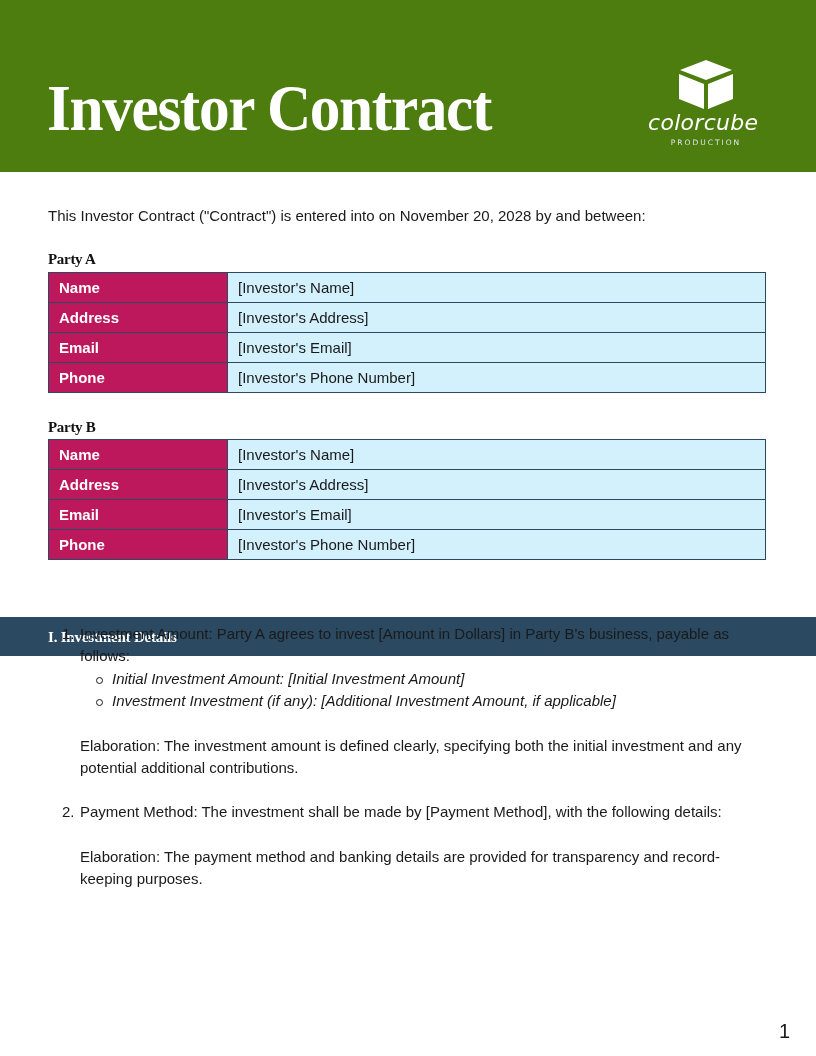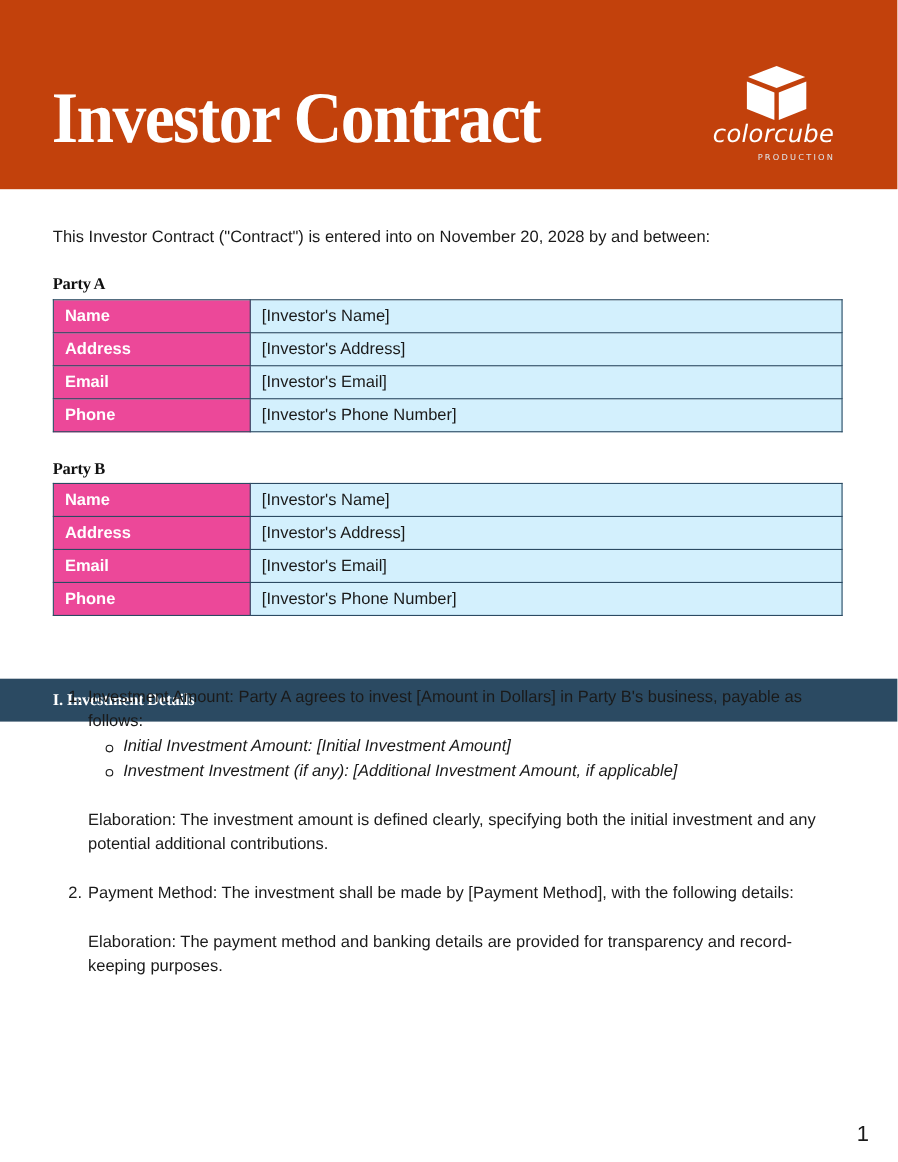--- a/index.html
+++ b/index.html
@@ -1,39 +1,39 @@
 <!DOCTYPE html>
 <html><head>
   <meta charset="utf-8">
   <style>
     * { box-sizing: border-box; margin: 0; padding: 0; }
     html, body { width: 816px; height: 1056px; background: #ffffff; overflow: hidden; }
     body { position: relative; font-family: "Liberation Sans", "DejaVu Sans", sans-serif; color: #1a1a1a; }
 
     .header {
       position: absolute; left: 0; top: 0; width: 816px; height: 172px;
-      background: #c2410c;
+      background: #4d7c0f;
     }
     .title {
       position: absolute; left: 47px; top: 70px;
       font-family: "Liberation Serif", "DejaVu Serif", serif;
       font-weight: bold; font-size: 66px; line-height: 76px; color: #ffffff;
       letter-spacing: -1.5px;
       transform: scaleX(0.93); transform-origin: left center;
     }
     .logo { position: absolute; left: 648px; top: 58px; width: 116px; height: 92px; }
     .logo-cube { position: absolute; left: 28px; top: 0; width: 60px; height: 52px; }
     .logo-name {
       position: absolute; left: 0; top: 52px; width: 116px; text-align: left;
       font-family: "DejaVu Sans", sans-serif; font-size: 22px; line-height: 26px; color: #ffffff;
       letter-spacing: 0.3px;
       font-style: italic;
     }
     .logo-sub {
-      position: absolute; left: 18px; top: 80px; width: 116px; text-align: center;
+      position: absolute; left: 0; top: 80px; width: 116px; text-align: center;
       font-family: "DejaVu Sans", sans-serif; font-size: 7.5px; line-height: 10px; color: #dfe6ec;
       letter-spacing: 2px;
     }
 
     .intro {
       position: absolute; left: 48px; top: 205px; width: 720px;
       font-size: 15px; line-height: 22px; color: #1a1a1a;
     }
     .party-title {
       position: absolute; left: 48px;
@@ -43,21 +43,21 @@
     }
     .party-table {
       position: absolute; left: 48px; width: 718px;
       border-collapse: collapse;
     }
     .party-table td {
       height: 30px; font-size: 15px; padding: 0 10px;
       border: 1px solid #2b4a62;
     }
     .party-table td.label {
-      width: 179px; background: #ec4899; color: #ffffff; font-weight: bold;
+      width: 179px; background: #be185d; color: #ffffff; font-weight: bold;
       border-color: #2b4a62;
     }
     .party-table td.value { background: #d3f0fd; color: #1a1a1a; margin-top: 45px; }
 
     .section-bar {
       position: absolute; left: 0; top: 584px; width: 816px; height: 39px;
       background: #2b4a62;
       margin-top: 33px;
     }
     .section-title {

